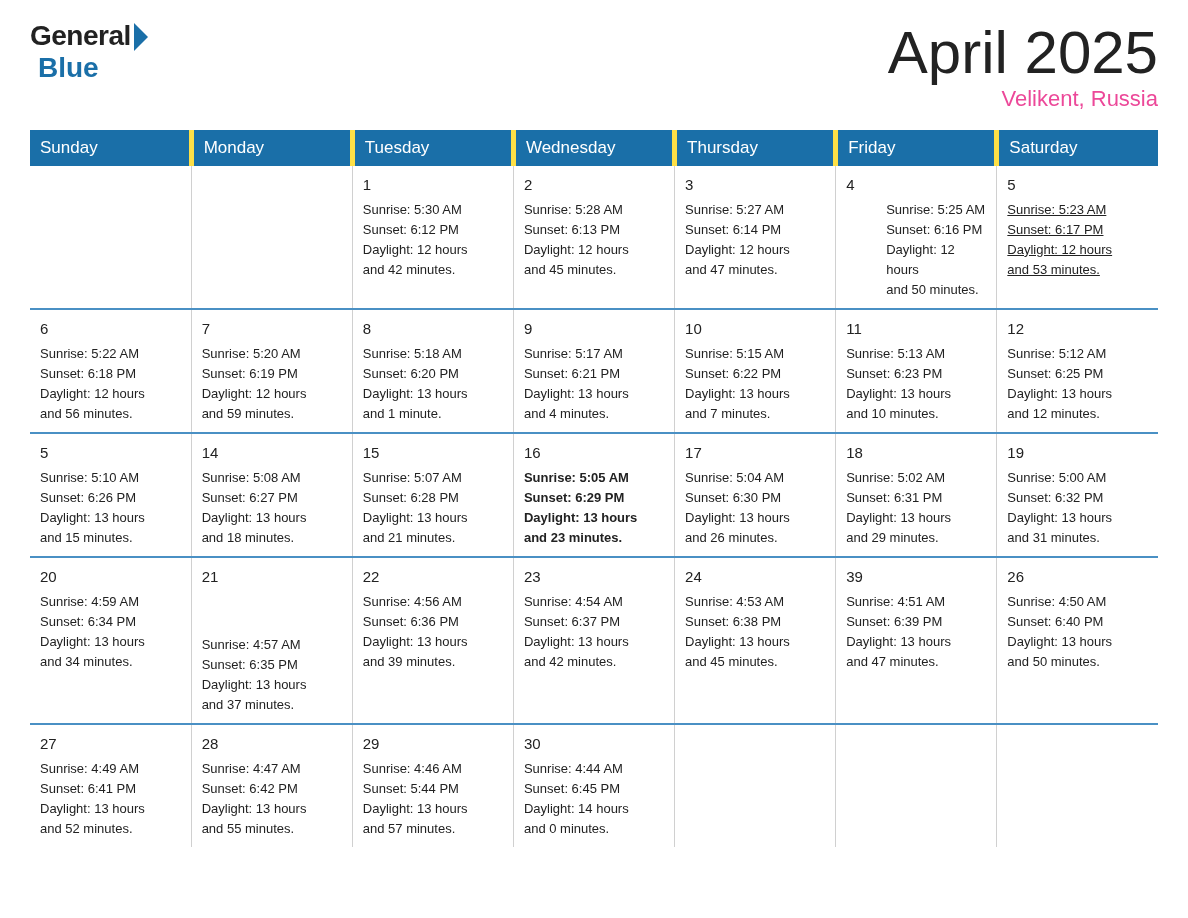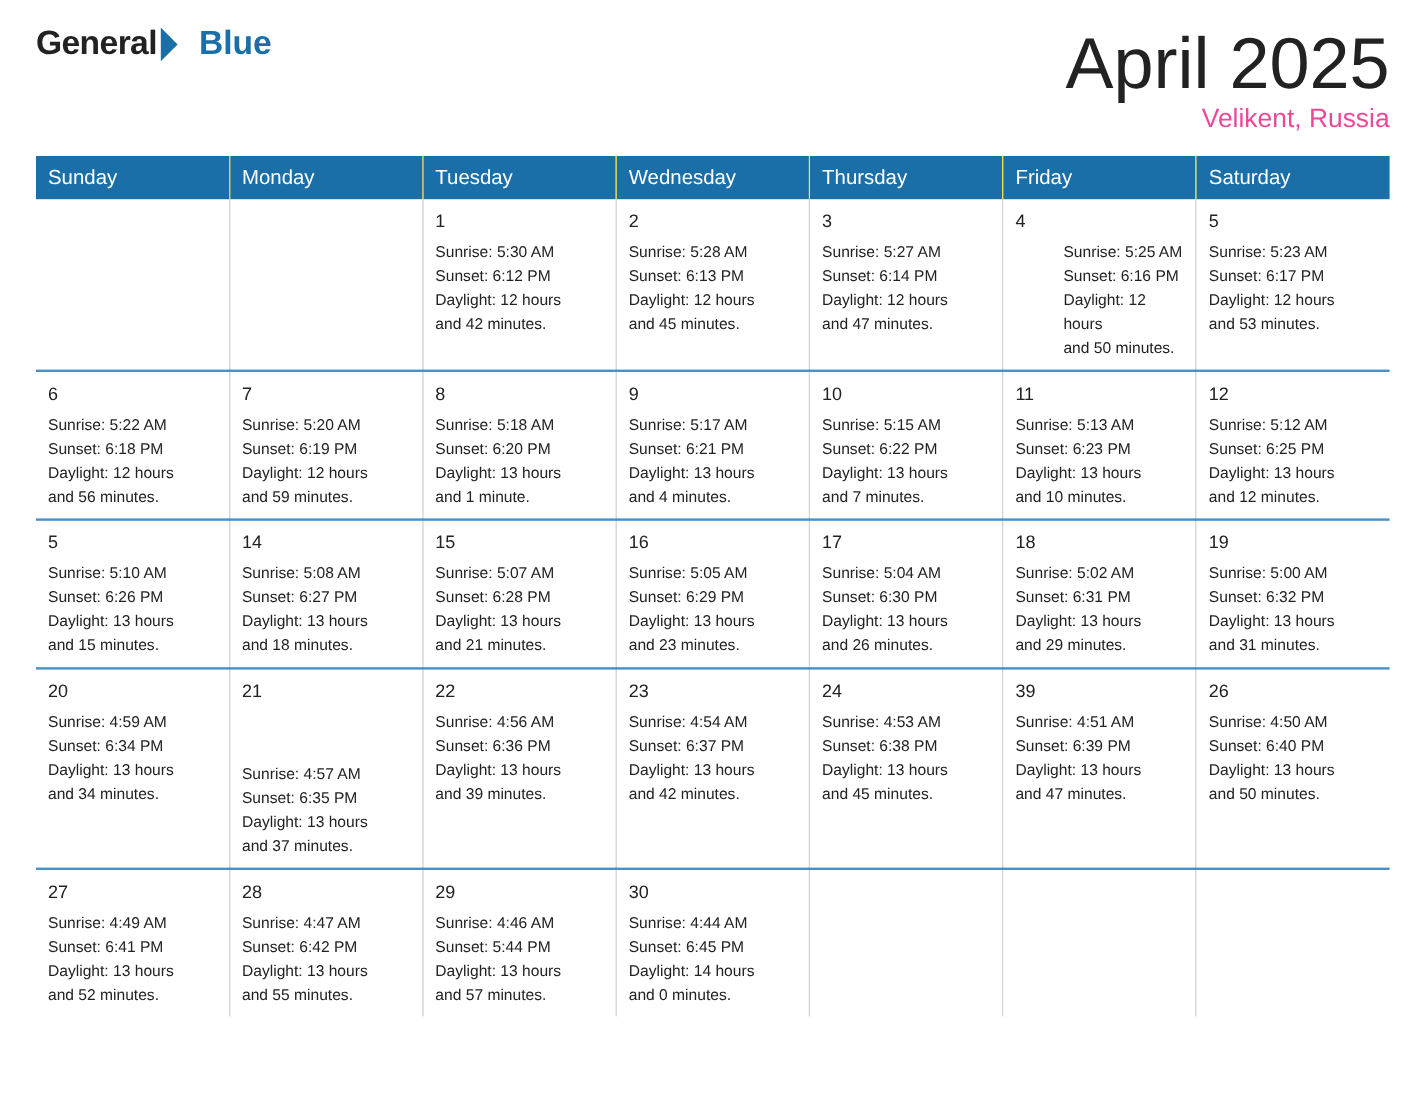--- a/index.html
+++ b/index.html
@@ -12,21 +12,21 @@
       padding: 20px 30px;
     }
     .header {
       display: flex;
       justify-content: space-between;
       align-items: flex-start;
       margin-bottom: 18px;
     }
     .logo {
       display: flex;
-      flex-direction: row;
+      flex-direction: column;
       align-items: flex-start;
     }
     .logo-top {
       display: flex;
       align-items: center;
     }
     .logo-general {
       font-size: 28px;
       font-weight: bold;
       color: #222;
@@ -67,21 +67,21 @@
     }
     thead tr {
       background-color: #1a6fa8;
       color: #fff;
     }
     thead th {
       padding: 8px 10px;
       font-size: 17px;
       font-weight: normal;
       text-align: left;
-      border-right: 1px solid #fde047;
+      border-right: 5px solid #fde047;
     }
     thead th:last-child { border-right: none; }
     tbody tr {
       border-bottom: 2px solid #4a90c4;
     }
     tbody td {
       vertical-align: top;
       padding: 8px 10px;
       font-size: 13.5px;
       color: #222;
@@ -108,21 +108,21 @@
   </style>
 </head>
 <body>
 
 <div class="header">
   <div class="logo">
     <div class="logo-top">
       <span class="logo-general">General</span>
       <div class="logo-arrow"></div>
     </div>
-    <div style="display:flex;align-items:flex-end;margin-left:18px;">
+    <div style="display:flex;align-items:flex-end;margin-left:8px;">
       <span class="logo-blue" style="margin-left:0;">Blue</span>
     </div>
   </div>
   <div class="title-block">
     <div class="month-title">April 2025</div>
     <div class="location-title">Velikent, Russia</div>
   </div>
 </div>
 
 <table>
@@ -164,21 +164,21 @@
         </td>
         <td>
           <span class="day-number">4</span>
           <div class="day-info" style="white-space: pre-line; margin-left: 40px;">Sunrise: 5:25 AM
 Sunset: 6:16 PM
 Daylight: 12 hours
 and 50 minutes.</div>
         </td>
         <td>
           <span class="day-number">5</span>
-          <div class="day-info" style="white-space: pre-line;">Sunrise: 5:23 AM
+          <div class="day-info" style="white-space: pre-line; text-decoration: underline;">Sunrise: 5:23 AM
 Sunset: 6:17 PM
 Daylight: 12 hours
 and 53 minutes.</div>
         </td>
       </tr>
       <tr>
         <td>
           <span class="day-number">6</span>
           <div class="day-info" style="white-space: pre-line;">Sunrise: 5:22 AM
 Sunset: 6:18 PM
@@ -245,21 +245,21 @@
         </td>
         <td>
           <span class="day-number">15</span>
           <div class="day-info" style="white-space: pre-line;">Sunrise: 5:07 AM
 Sunset: 6:28 PM
 Daylight: 13 hours
 and 21 minutes.</div>
         </td>
         <td>
           <span class="day-number">16</span>
-          <div class="day-info" style="white-space: pre-line;">Sunrise: 5:05 AM
+          <div class="day-info" style="white-space: pre-line; font-weight: bold;">Sunrise: 5:05 AM
 Sunset: 6:29 PM
 Daylight: 13 hours
 and 23 minutes.</div>
         </td>
         <td>
           <span class="day-number">17</span>
           <div class="day-info" style="white-space: pre-line;">Sunrise: 5:04 AM
 Sunset: 6:30 PM
 Daylight: 13 hours
 and 26 minutes.</div>

